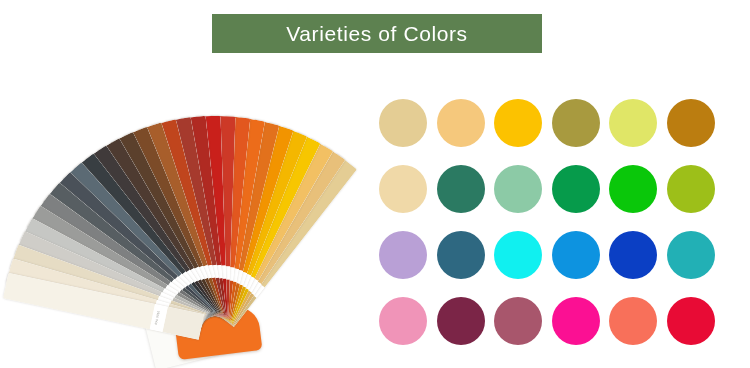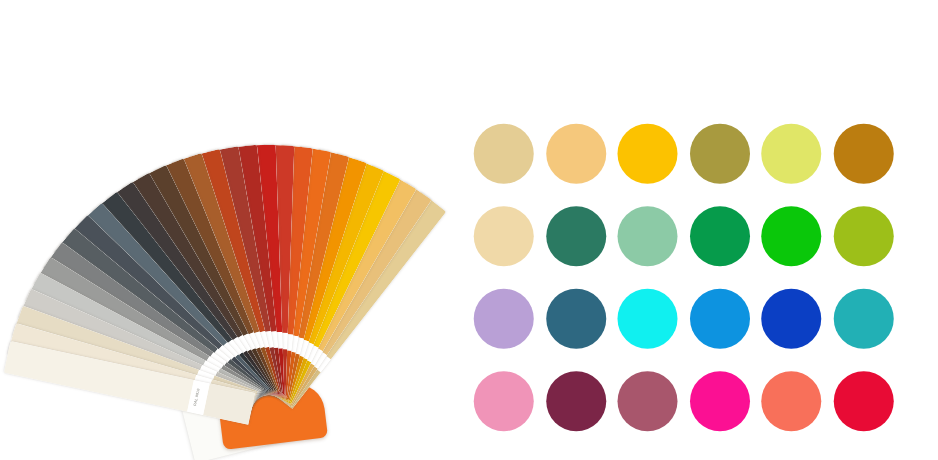--- a/index.html
+++ b/index.html
@@ -398,20 +398,23 @@
             <div class="chip2" style="background: rgb(216, 192, 133);"></div>
             <div class="band"></div>
             <div class="code">RAL 1001</div>
           </div>
         </div>
       </div>
     <div id="fan-tab"></div>
 
   </div>
 
+  <div id="title-banner">
+    <span class="title-text">Varieties of Colors</span>
+  </div>
 
   <div id="swatch-grid">
       <div class="swatch-circle" style="background: rgb(228, 205, 148); left: 0px; top: 0px;"></div>
       <div class="swatch-circle" style="background: rgb(245, 200, 124); left: 57.6px; top: 0px;"></div>
       <div class="swatch-circle" style="background: rgb(252, 194, 0); left: 115.2px; top: 0px;"></div>
       <div class="swatch-circle" style="background: rgb(168, 154, 63); left: 172.8px; top: 0px;"></div>
       <div class="swatch-circle" style="background: rgb(224, 230, 103); left: 230.4px; top: 0px;"></div>
       <div class="swatch-circle" style="background: rgb(187, 125, 16); left: 288px; top: 0px;"></div>
       <div class="swatch-circle hidden-behind" style="background: rgb(240, 217, 168); left: 0px; top: 66px;"></div>
       <div class="swatch-circle" style="background: rgb(43, 122, 98); left: 57.6px; top: 66px;"></div>

